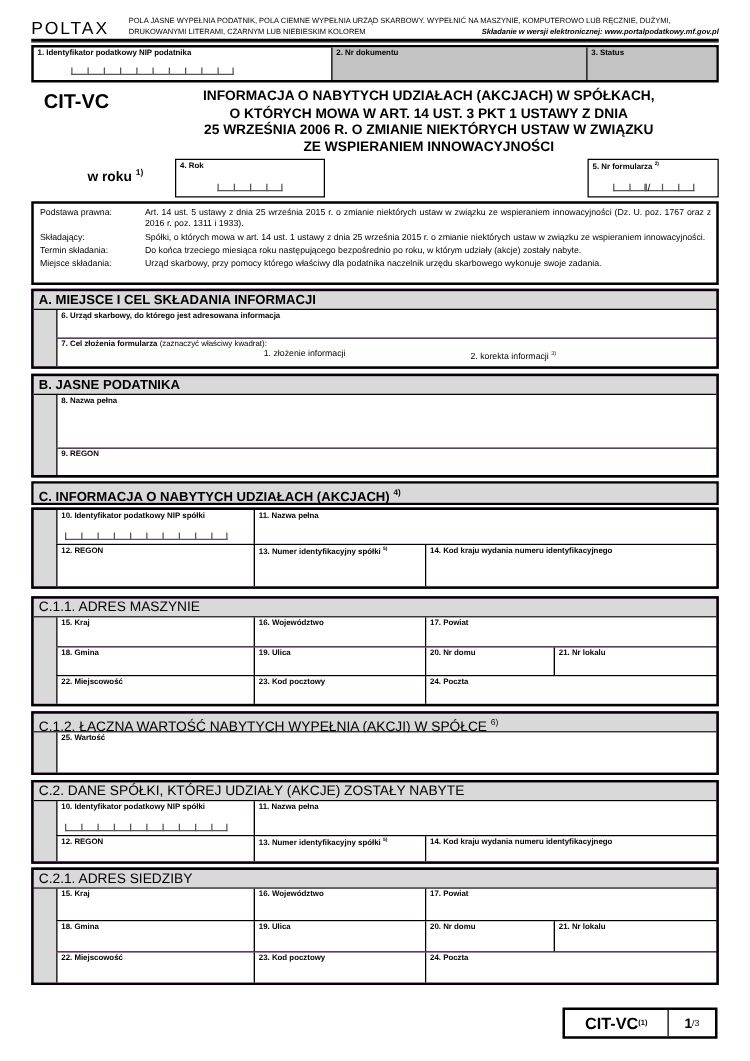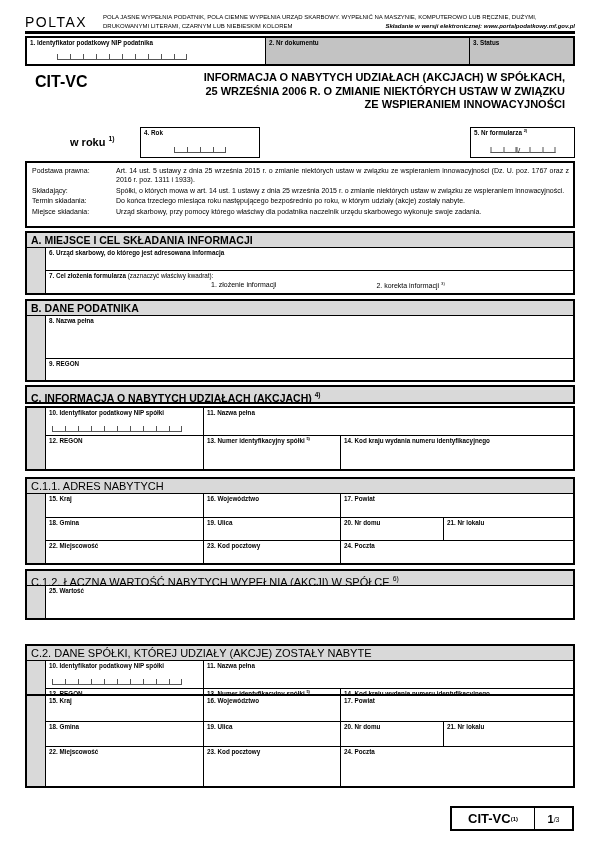--- a/index.html
+++ b/index.html
@@ -32,21 +32,21 @@
   
   .comb { position:absolute; bottom:4px; display:flex; height:6px; align-items:flex-end; }
   .comb i { display:block; width:13px; height:6px; border-left:1px solid #555; border-bottom:1px solid #555; }
   .comb i:last-child { border-right:1px solid #555; }
   .comb .sl { font-size:8px; line-height:7px; padding:0 1px; font-style:normal; }
   .comb-center { left:50%; transform:translateX(-50%); }
 
   
   .titleblock { top:71px; display:flex; }
   .formcode { width:96px; font-size:16px; font-weight:bold; padding-left:10px; padding-top:2px; }
-  .tlines { flex:1; text-align:right; font-size:11px; font-weight:bold; line-height:13.5px; padding-right:10px; }
+  .tlines { flex:1; text-align:center; font-size:11px; font-weight:bold; line-height:13.5px; padding-right:10px; }
 
   
   .yearrow { top:127px; height:31px; }
   .wroku { position:absolute; left:45px; top:8px; font-size:11px; font-weight:bold; }
   .ybox { position:absolute; border:1px solid #000; height:31px; background:#fff; padding:1px 3px; }
   .ybox.rok { left:115px; width:120px; }
   .ybox.nrform { right:0; width:105px; }
 
   
   .legal { top:161px; height:67px; border:2px solid #000; font-size:7px; line-height:1.3; padding:3px 4px 2px 5px; }
@@ -125,20 +125,21 @@
   </div>
   <div class="tf tf3">
     <span class="flab">3. Status</span>
   </div>
 </div>
 
 <div class="blk titleblock">
   <div class="formcode">CIT-VC</div>
   <div class="tlines">
     <div>INFORMACJA O NABYTYCH UDZIAŁACH (AKCJACH) W SPÓŁKACH,</div>
+    <div>O KTÓRYCH MOWA W ART. 14 UST. 3 PKT 1 USTAWY Z DNIA</div>
     <div>25 WRZEŚNIA 2006 R. O ZMIANIE NIEKTÓRYCH USTAW W ZWIĄZKU</div>
     <div>ZE WSPIERANIEM INNOWACYJNOŚCI</div>
   </div>
 </div>
 
 <div class="blk yearrow">
   <div class="wroku"><span>w roku</span> <sup>1)</sup></div>
   <div class="ybox rok">
     <span class="flab">4. Rok</span>
     <div class="comb comb-center">
@@ -200,21 +201,21 @@
             <span class="opt1">1. złożenie informacji</span>
             <span class="opt2"><span>2. korekta informacji</span> <sup>3)</sup></span>
           </div>
         </div>
       </div>
     </div>
   </div>
 </div>
 
 <div class="sec" style="top:299px;height:83px">
-  <div class="sec-h">B. DANE PODATNIKA</div>
+  <div class="sec-h">B. JASNE PODATNIKA</div>
   <div class="sec-b">
     <div class="gutter"></div>
     <div class="fields">
       <div class="frow" style="height:42px">
         <div class="fcell flex1">
           <span class="flab">8. Nazwa pełna</span>
         </div>
       </div>
       <div class="frow grow">
         <div class="fcell flex1">
@@ -262,21 +263,21 @@
           </div>
         <div class="fcell flex1">
             <span class="flab">14. Kod kraju wydania numeru identyfikacyjnego</span>
           </div>
       </div>
     </div>
   </div>
 </div>
 
 <div class="sec" style="top:477px;height:88px">
-  <div class="sec-h sub">C.1.1. ADRES NABYTYCH</div>
+  <div class="sec-h sub">C.1.1. ADRES MASZYNIE</div>
   <div class="sec-b">
     <div class="gutter"></div>
     <div class="fields">
       <div class="frow" style="height:23px">
         <div class="fcell w1">
             <span class="flab">15. Kraj</span>
           </div>
         <div class="fcell w2">
             <span class="flab">16. Województwo</span>
           </div>
@@ -320,21 +321,21 @@
     <div class="fields">
       <div class="frow grow">
         <div class="fcell flex1">
           <span class="flab">25. Wartość</span>
         </div>
       </div>
     </div>
   </div>
 </div>
 
-<div class="sec" style="top:644px;height:67px">
+<div class="sec" style="top:624px;height:67px">
   <div class="sec-h sub">C.2. DANE SPÓŁKI, KTÓREJ UDZIAŁY (AKCJE) ZOSTAŁY NABYTE</div>
   <div class="sec-b">
     <div class="gutter"></div>
     <div class="fields">
       <div class="frow" style="height:27px">
         <div class="fcell w1">
           <span class="flab">10. Identyfikator podatkowy NIP spółki</span>
           <div class="comb" style="left:6px;bottom:3px">
               <i></i>
               <i></i>
@@ -361,20 +362,21 @@
           </div>
         <div class="fcell flex1">
             <span class="flab">14. Kod kraju wydania numeru identyfikacyjnego</span>
           </div>
       </div>
     </div>
   </div>
 </div>
 
 <div class="sec" style="top:694px;height:94px">
+  <div class="sec-h sub">C.2.1. ADRES SIEDZIBY</div>
   <div class="sec-b">
     <div class="gutter"></div>
     <div class="fields">
       <div class="frow" style="height:25px">
         <div class="fcell w1">
             <span class="flab">15. Kraj</span>
           </div>
         <div class="fcell w2">
             <span class="flab">16. Województwo</span>
           </div>

